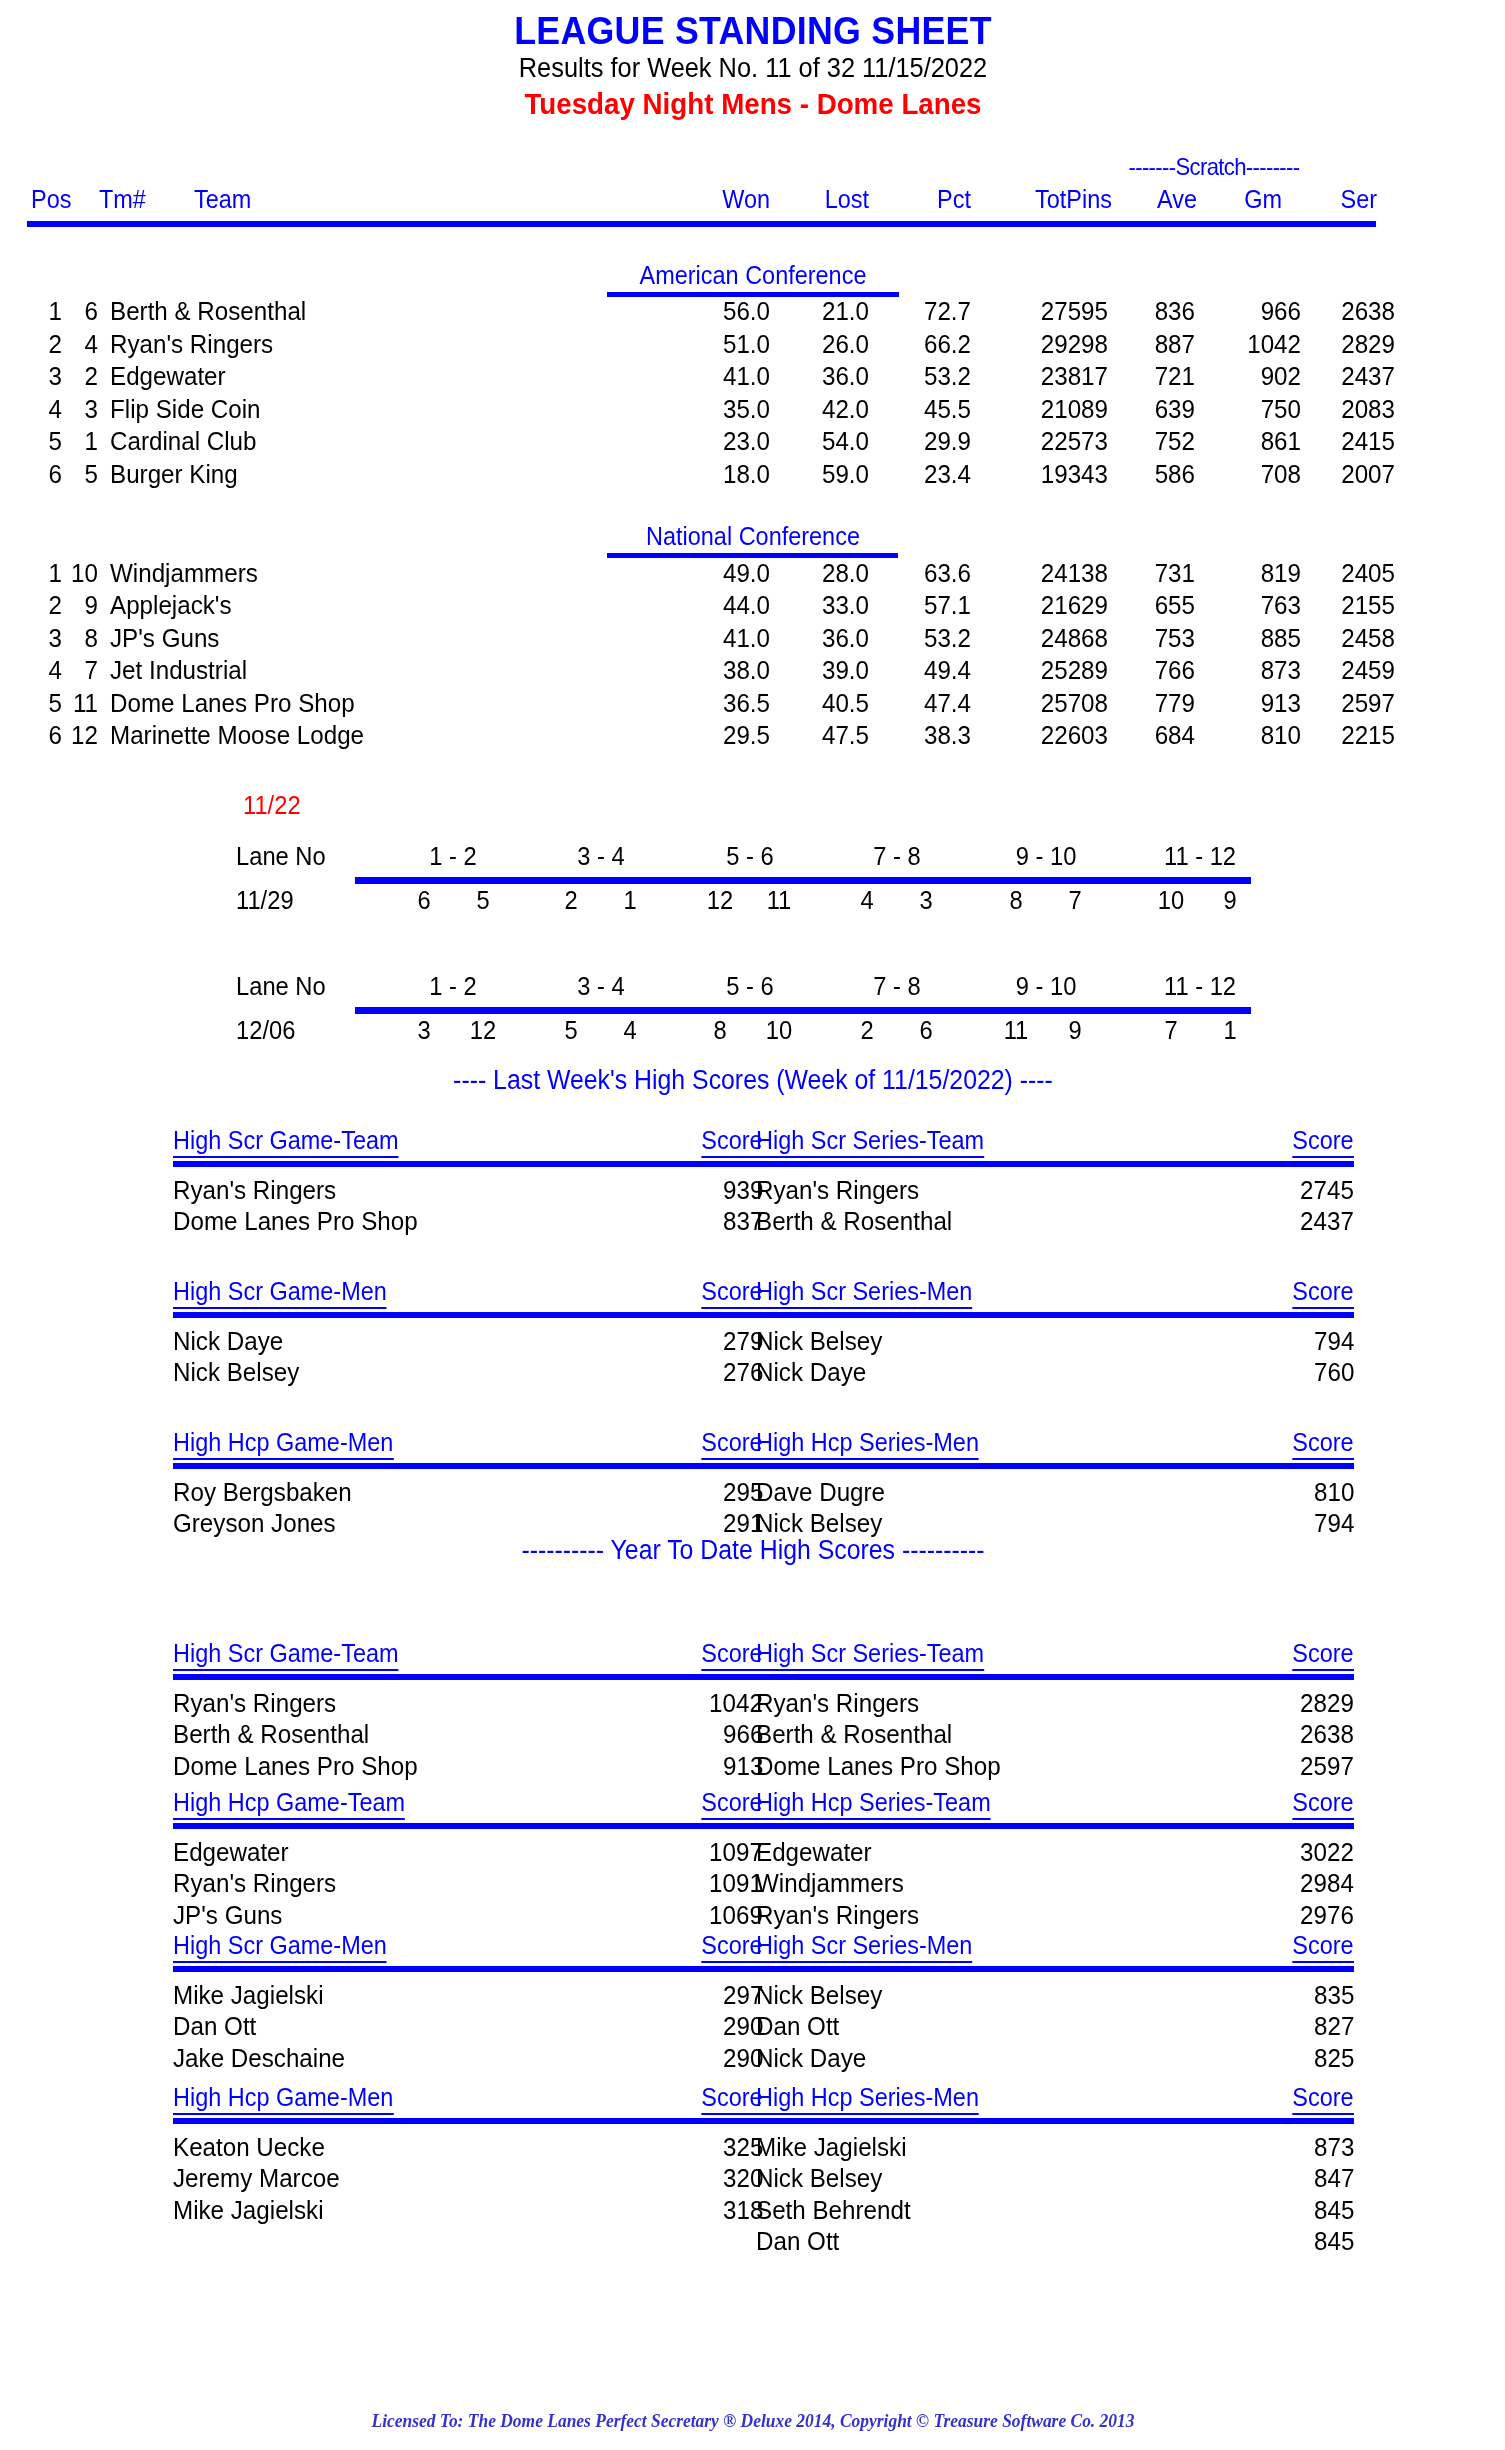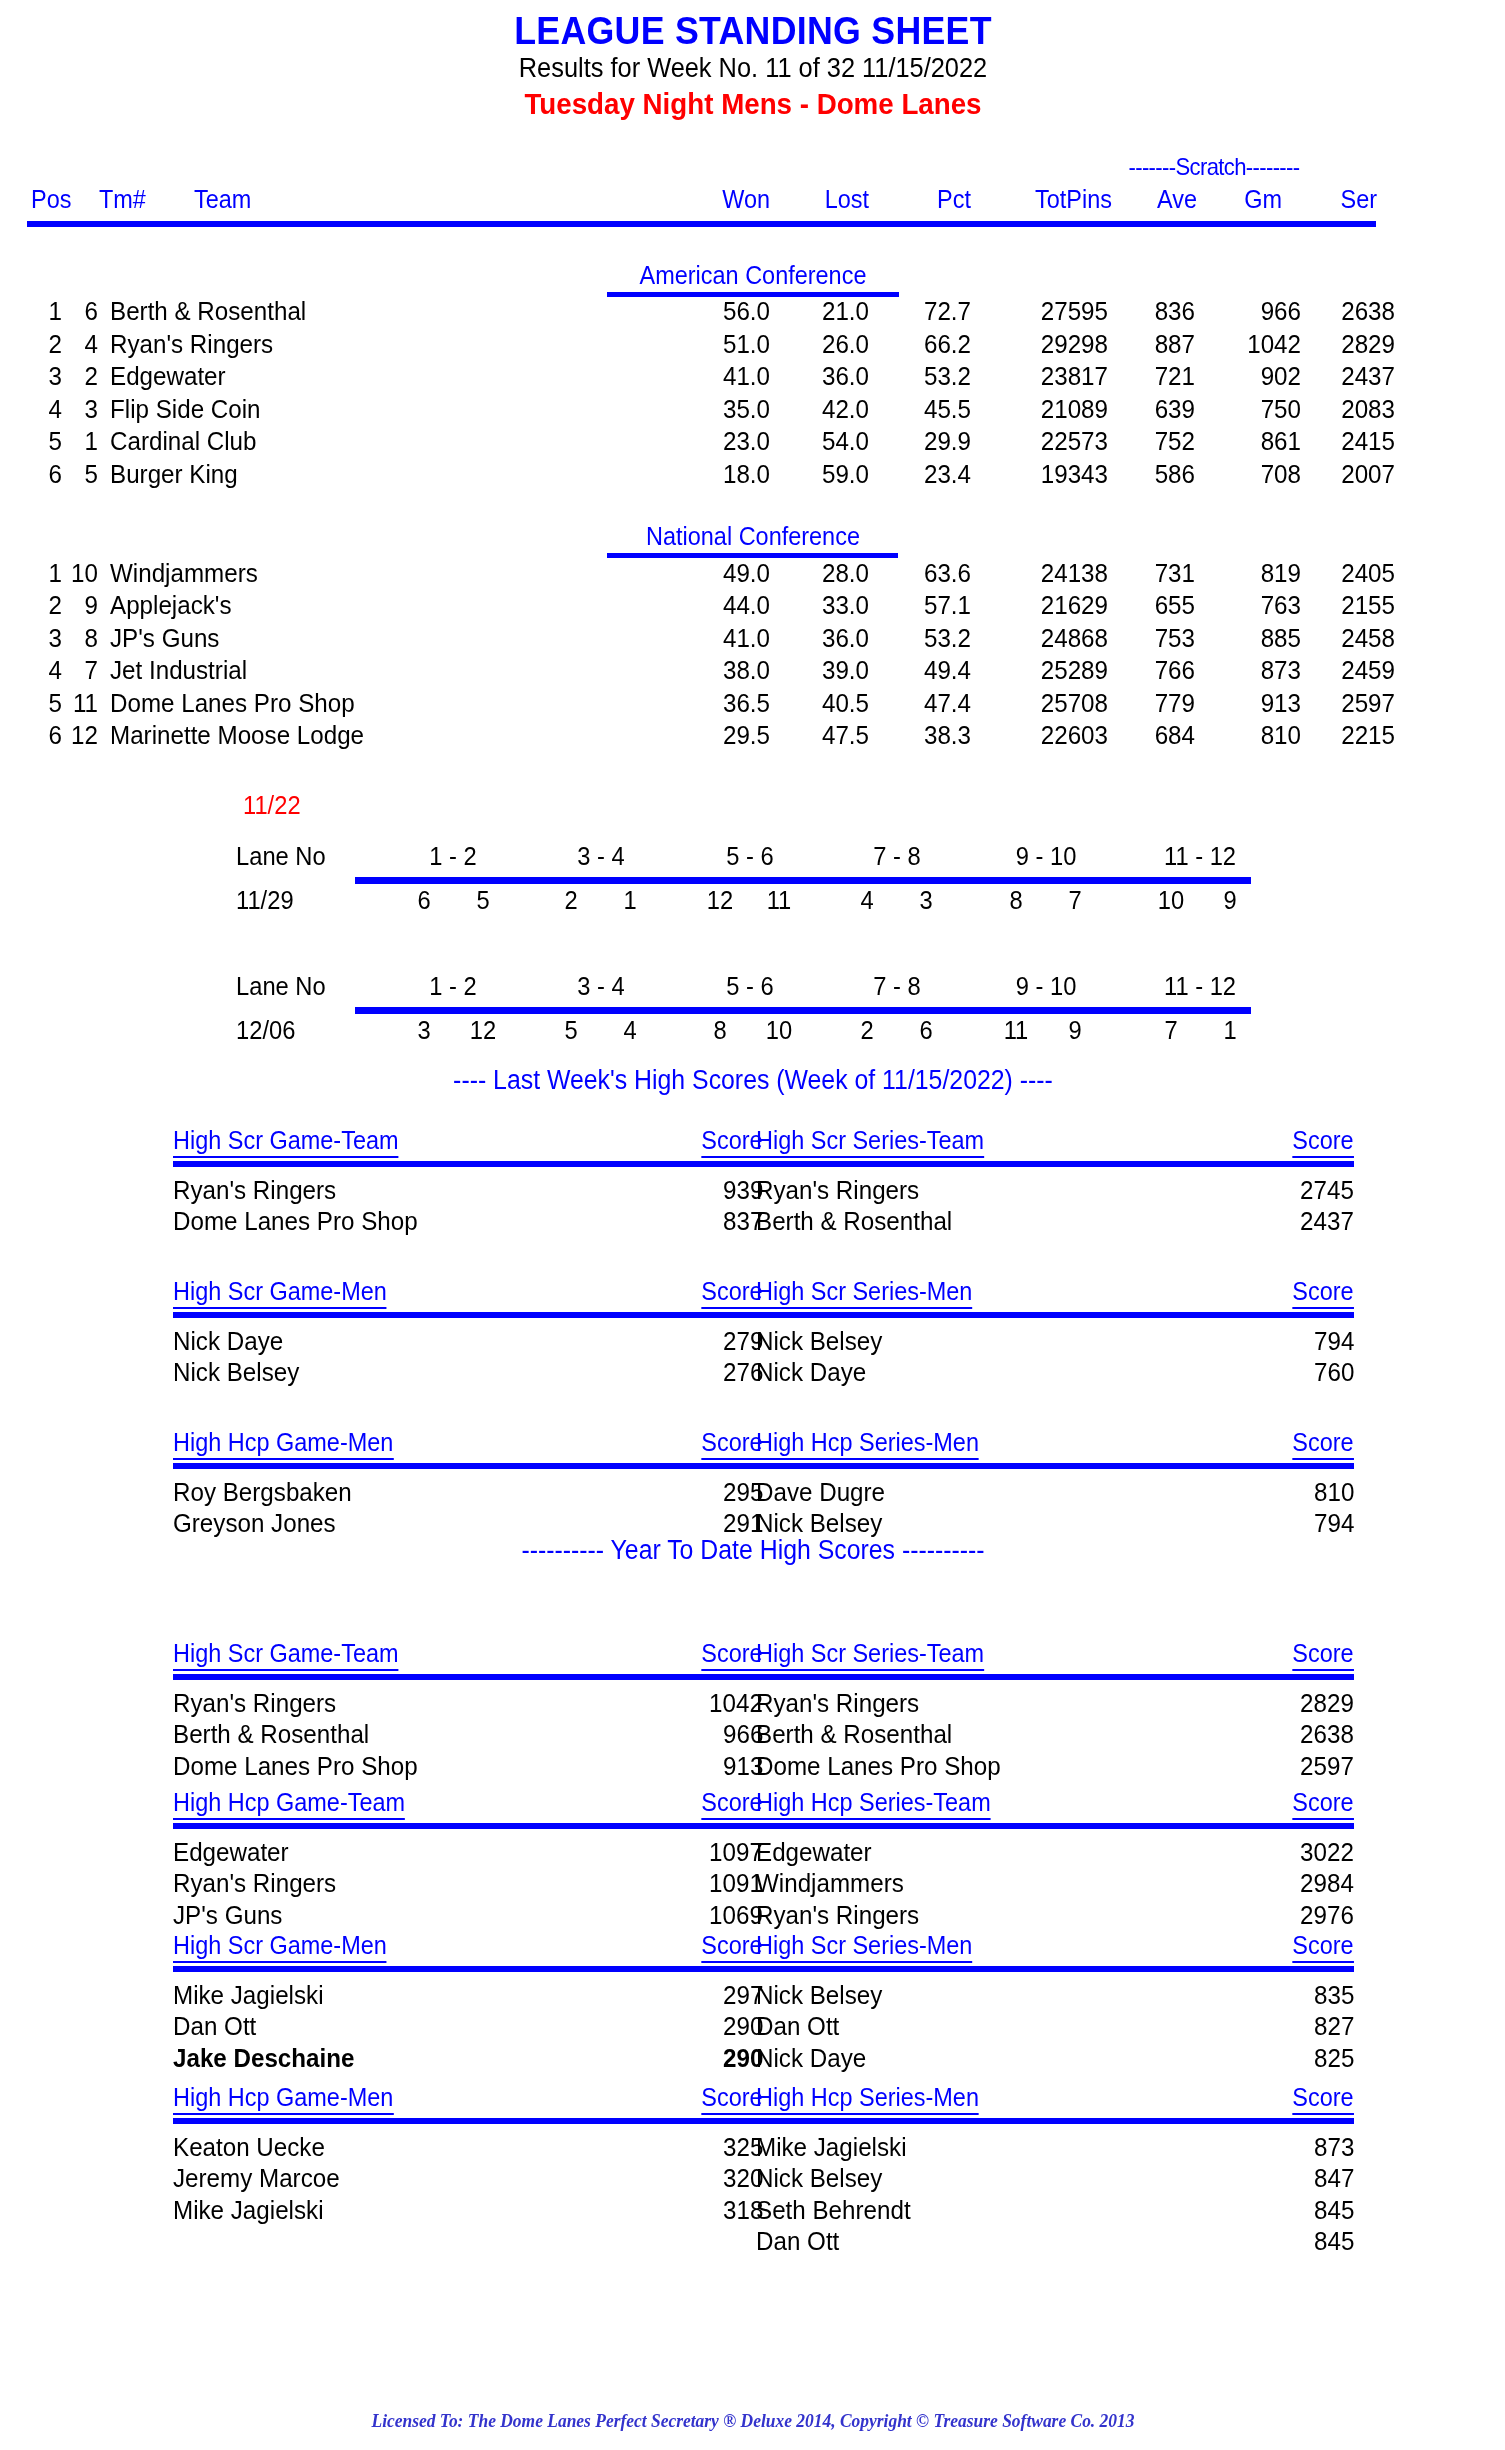--- a/index.html
+++ b/index.html
@@ -642,21 +642,21 @@
         <div class="sh-score">Score</div>
         <div class="sh-rule"></div>
         <div class="srow" style="top: 49px;">
           <span class="nm">Mike Jagielski</span>
           <span class="sc">297</span>
         </div>
         <div class="srow" style="top: 80px;">
           <span class="nm">Dan Ott</span>
           <span class="sc">290</span>
         </div>
-        <div class="srow" style="top: 112px; font-weight: bold;">
+        <div class="srow" style="top: 112px;">
           <span class="nm">Jake Deschaine</span>
           <span class="sc">290</span>
         </div>
       </div>
       <div class="stbl right" style="top: 1931px;">
         <div class="sh-name">High Scr Series-Men</div>
         <div class="sh-score">Score</div>
         <div class="sh-rule"></div>
         <div class="srow" style="top: 49px;">
           <span class="nm">Nick Belsey</span>

